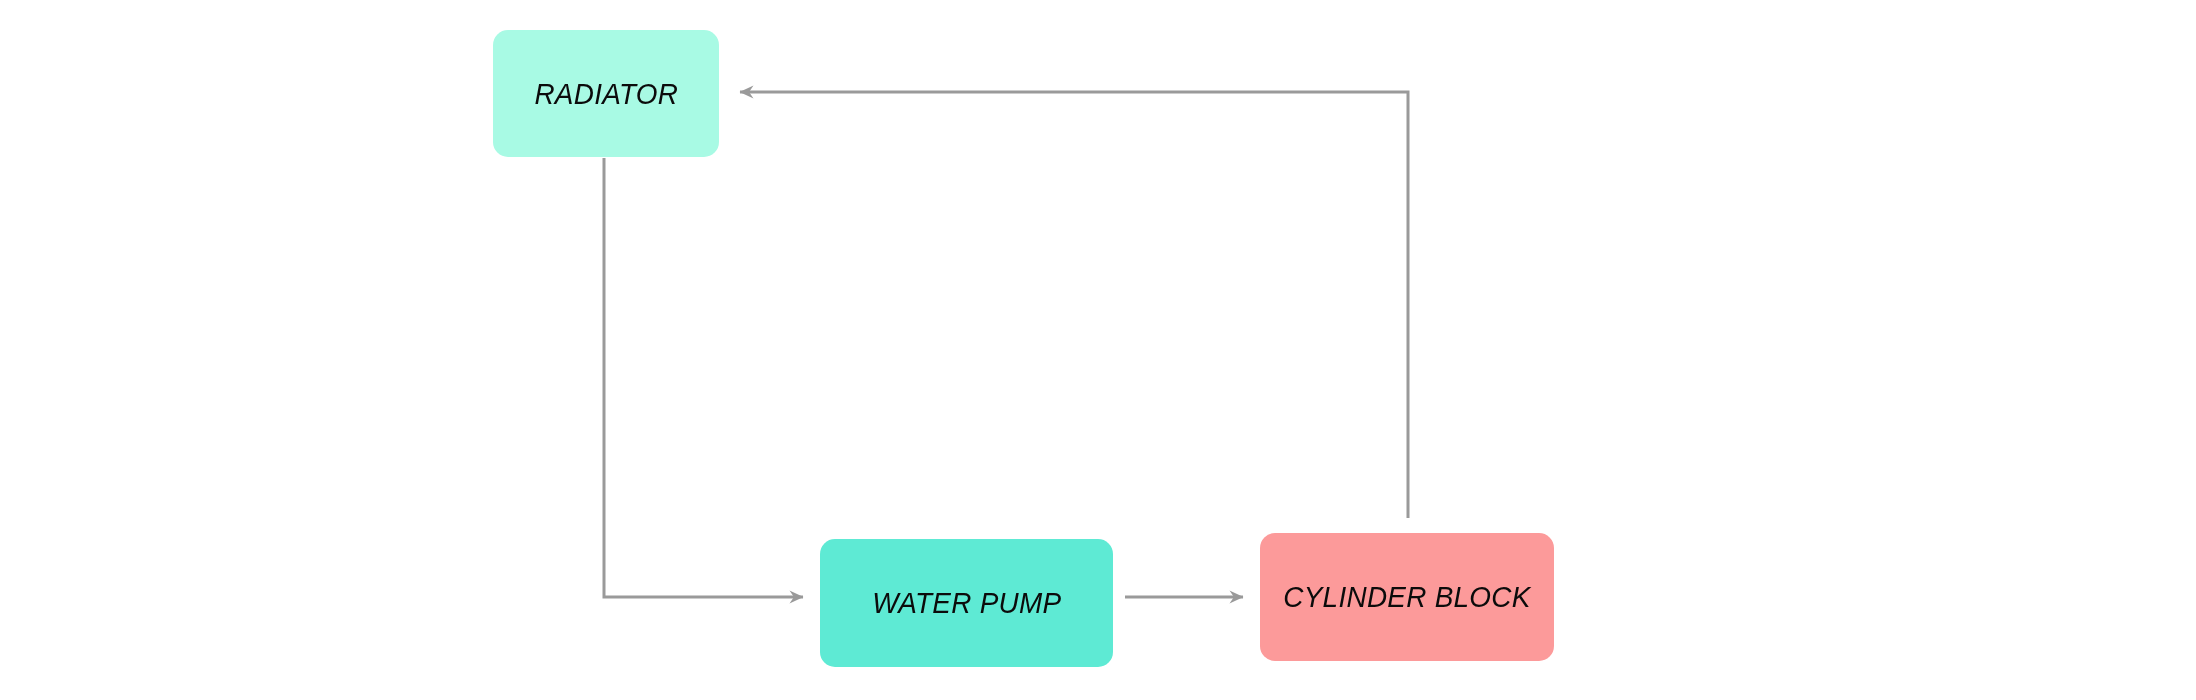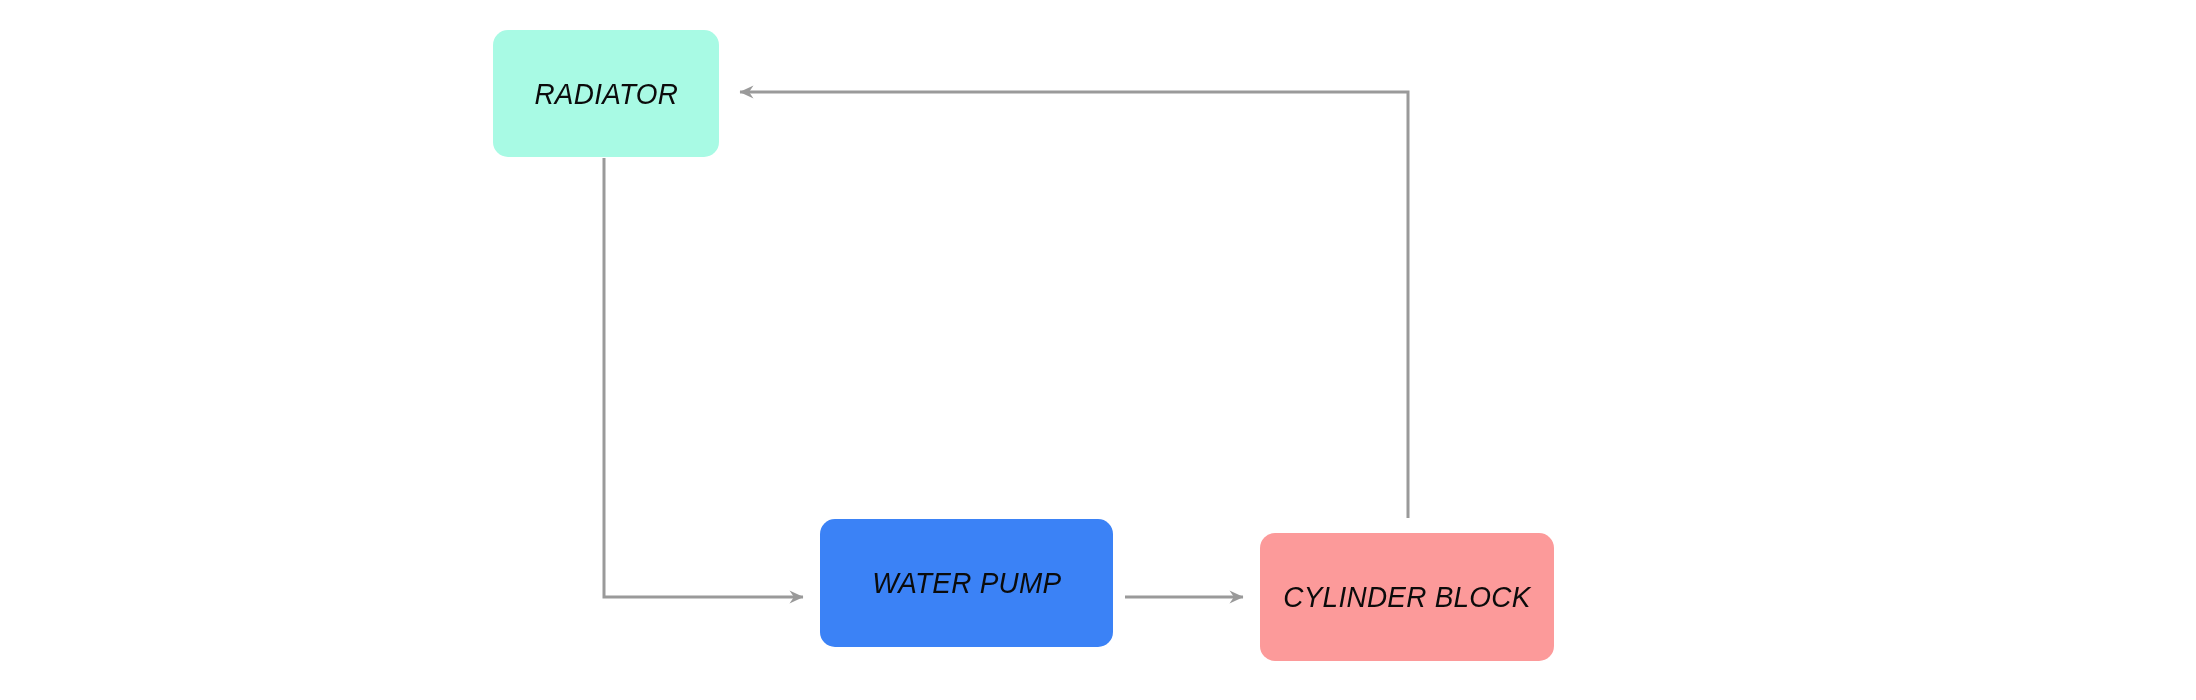--- a/index.html
+++ b/index.html
@@ -84,21 +84,21 @@
 
     <path id="edge-water-pump-to-cylinder-block" d="M 1125 597 L 1243 597" fill="none" stroke="#9a9a9a" stroke-width="3" stroke-linecap="butt" stroke-linejoin="miter" marker-end="url(#arrow-right)"></path>
 
     <path id="edge-cylinder-block-to-radiator" d="M 1408 518 L 1408 92 L 740 92" fill="none" stroke="#9a9a9a" stroke-width="3" stroke-linecap="butt" stroke-linejoin="miter" marker-end="url(#arrow-left)"></path>
   </svg>
 
   <div class="node" id="node-radiator" style="left: 493px; top: 30px; width: 226px; height: 127px; background: rgb(168, 250, 228);">
     <span class="node-label" style="color: rgb(11, 11, 11);">RADIATOR</span>
   </div>
 
-  <div class="node" id="node-water-pump" style="left: 820px; top: 519px; width: 293px; height: 128px; background: #3b82f6;">
+  <div class="node" id="node-water-pump" style="left: 820px; top: 539px; width: 293px; height: 128px; background: #5eead4;">
     <span class="node-label" style="color: rgb(11, 11, 11);">WATER PUMP</span>
   </div>
 
   <div class="node" id="node-cylinder-block" style="left: 1260px; top: 533px; width: 294px; height: 128px; background: rgb(252, 154, 154);">
     <span class="node-label" style="color: rgb(11, 11, 11);">CYLINDER BLOCK</span>
   </div>
 
 </div>
 
 </body></html>

